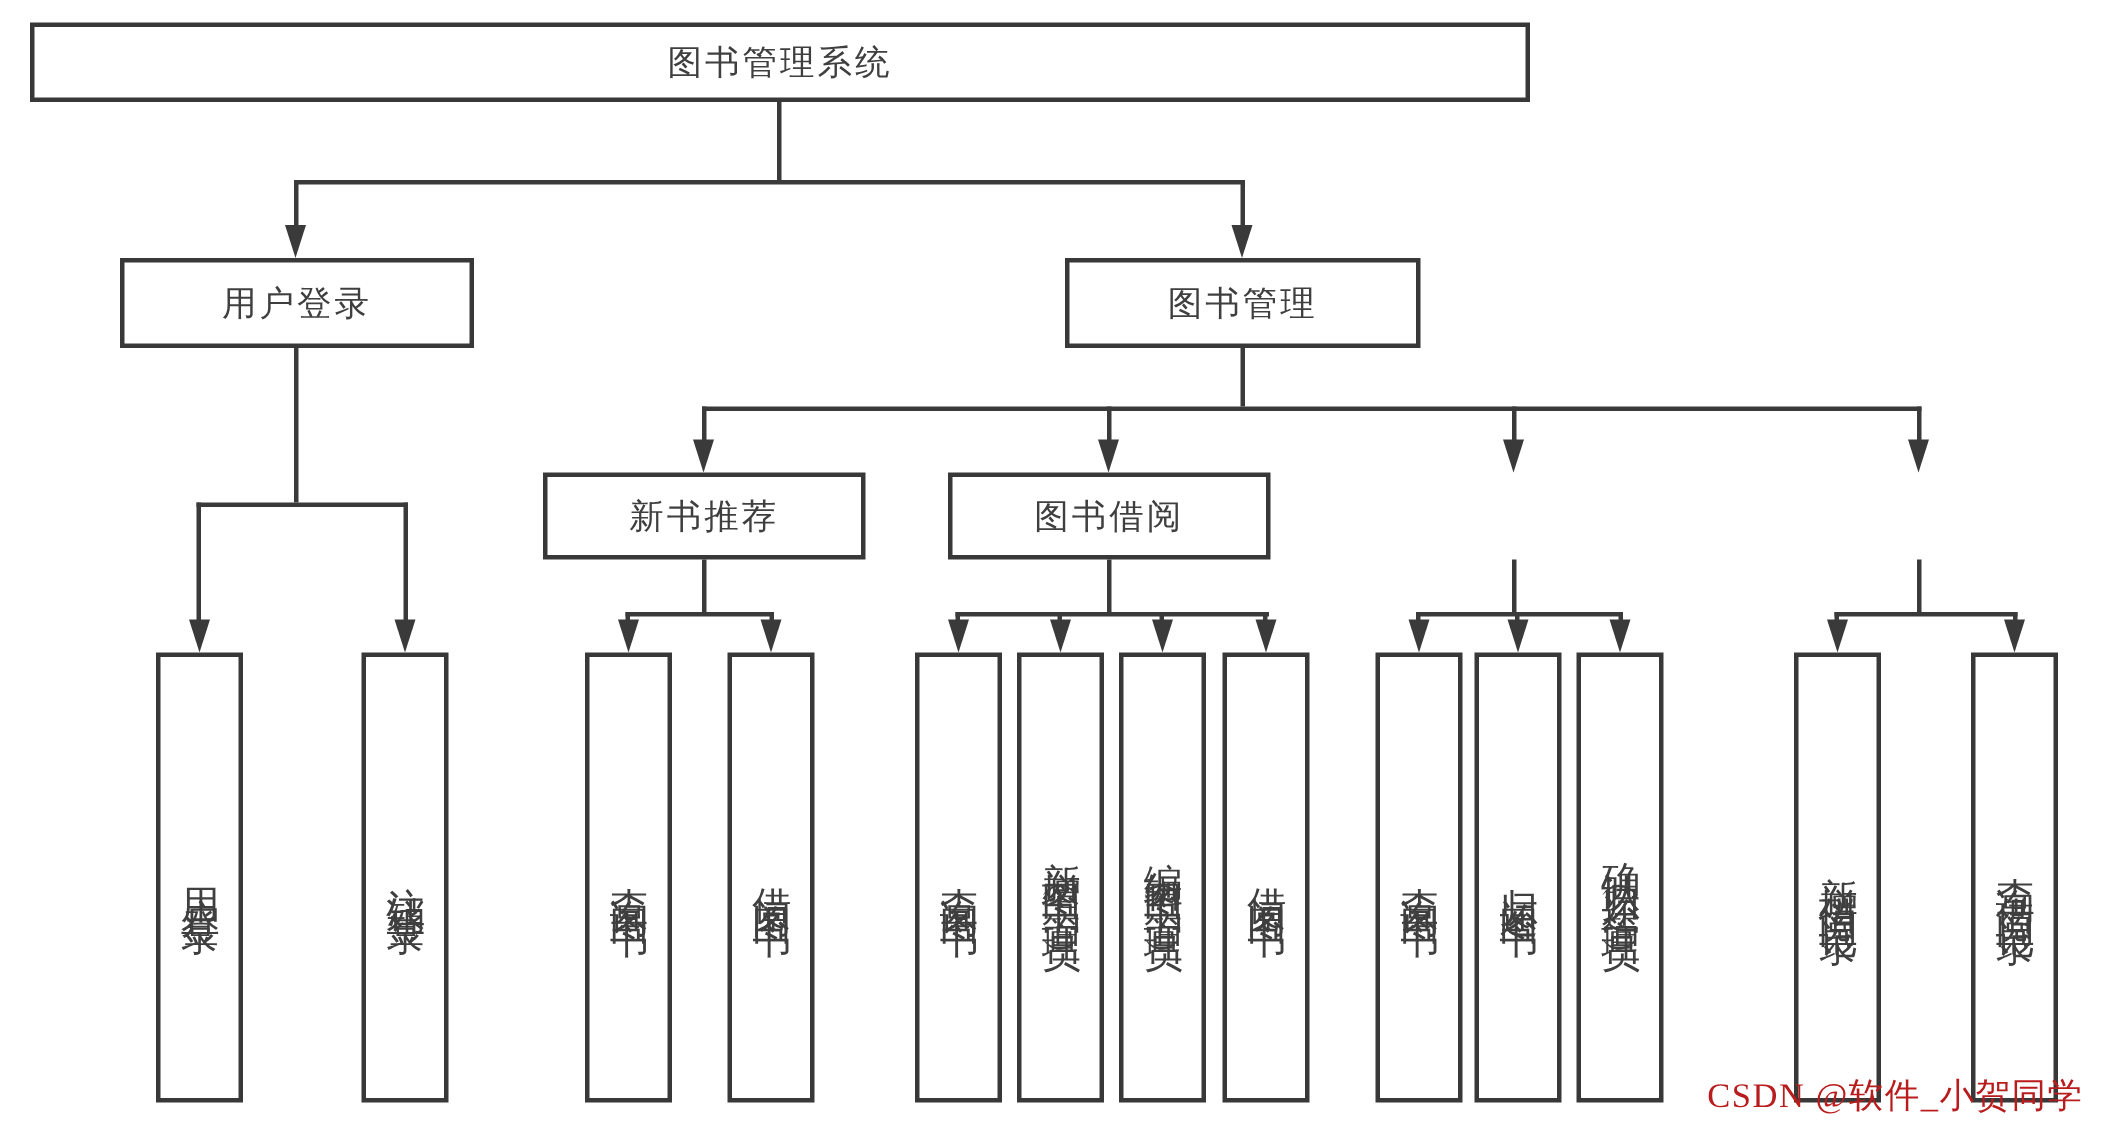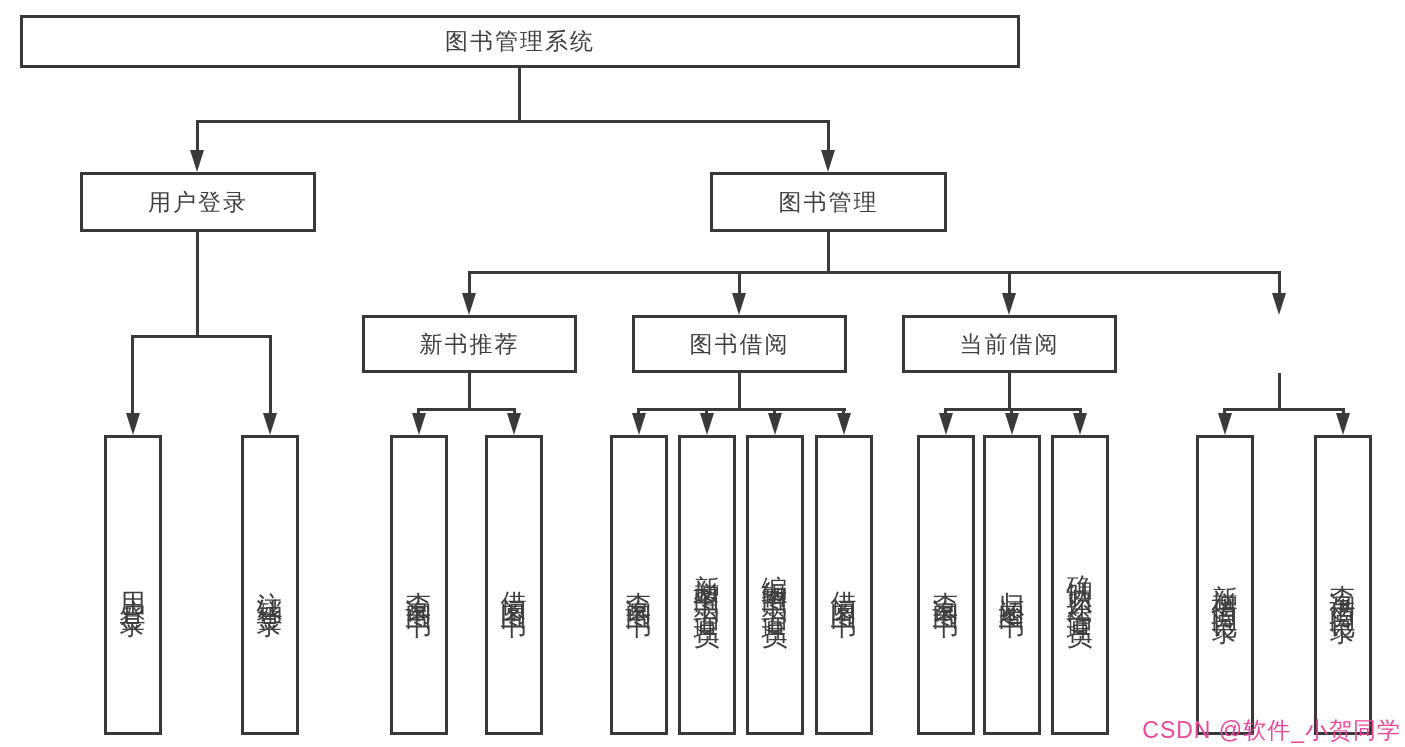--- a/index.html
+++ b/index.html
@@ -2,21 +2,21 @@
 <html><head>
 <meta charset="utf-8">
 <style>
   * { margin: 0; padding: 0; box-sizing: border-box; }
   html, body { background: #ffffff; }
   .canvas {
     position: relative;
     width: 1405px;
     height: 747px;
     background: #ffffff;
-    font-family: Liberation Sans, sans-serif;
+    font-family: Liberation Serif, serif;
     color: #3c3c3c;
     overflow: hidden;
   }
   .node {
     position: absolute;
     background: #ffffff;
     border: 3px solid #383838;
     display: flex;
     align-items: center;
     justify-content: center;
@@ -42,23 +42,23 @@
     position: absolute;
     width: 0;
     height: 0;
     border-left: 7px solid transparent;
     border-right: 7px solid transparent;
     border-top: 22px solid #3a3a3a;
   }
   .watermark {
     position: absolute;
     top: 715px;
-    right: 4px;
+    right: 16px;
     font-size: 23px;
-    color: #ec4899;
+    color: #b91c1c;
     letter-spacing: 1px;
     white-space: nowrap;
   }
 </style>
 </head>
 <body>
 
 <div class="canvas">
 
   <div class="node" style="left:20px; top:15px; width:1000px; height:53px;">
@@ -95,23 +95,20 @@
   <div class="line" style="left:1008px; top:271px; width:3px; height:24px;"></div>
   <div class="arr" style="left:1002px; top:293px;"></div>
   <div class="line" style="left:1278px; top:271px; width:3px; height:24px;"></div>
   <div class="arr" style="left:1272px; top:293px;"></div>
 
   <div class="node" style="left:632px; top:315px; width:215px; height:58px;">
     <span>图书借阅</span>
   </div>
   <div class="node" style="left:362px; top:315px; width:215px; height:58px;">
     <span>新书推荐</span>
-  </div>
-  <div class="node" style="left:902px; top:315px; width:215px; height:58px;">
-    <span>当前借阅</span>
   </div>
 
   <div class="line" style="left:468px; top:373px; width:3px; height:37px;"></div>
   <div class="line" style="left:417px; top:408px; width:99px; height:3px;"></div>
   <div class="line" style="left:417px; top:408px; width:3px; height:9px;"></div>
   <div class="arr" style="left:412px; top:413px;"></div>
   <div class="line" style="left:513px; top:408px; width:3px; height:9px;"></div>
   <div class="arr" style="left:507px; top:413px;"></div>
 
   <div class="line" style="left:738px; top:373px; width:3px; height:37px;"></div>

